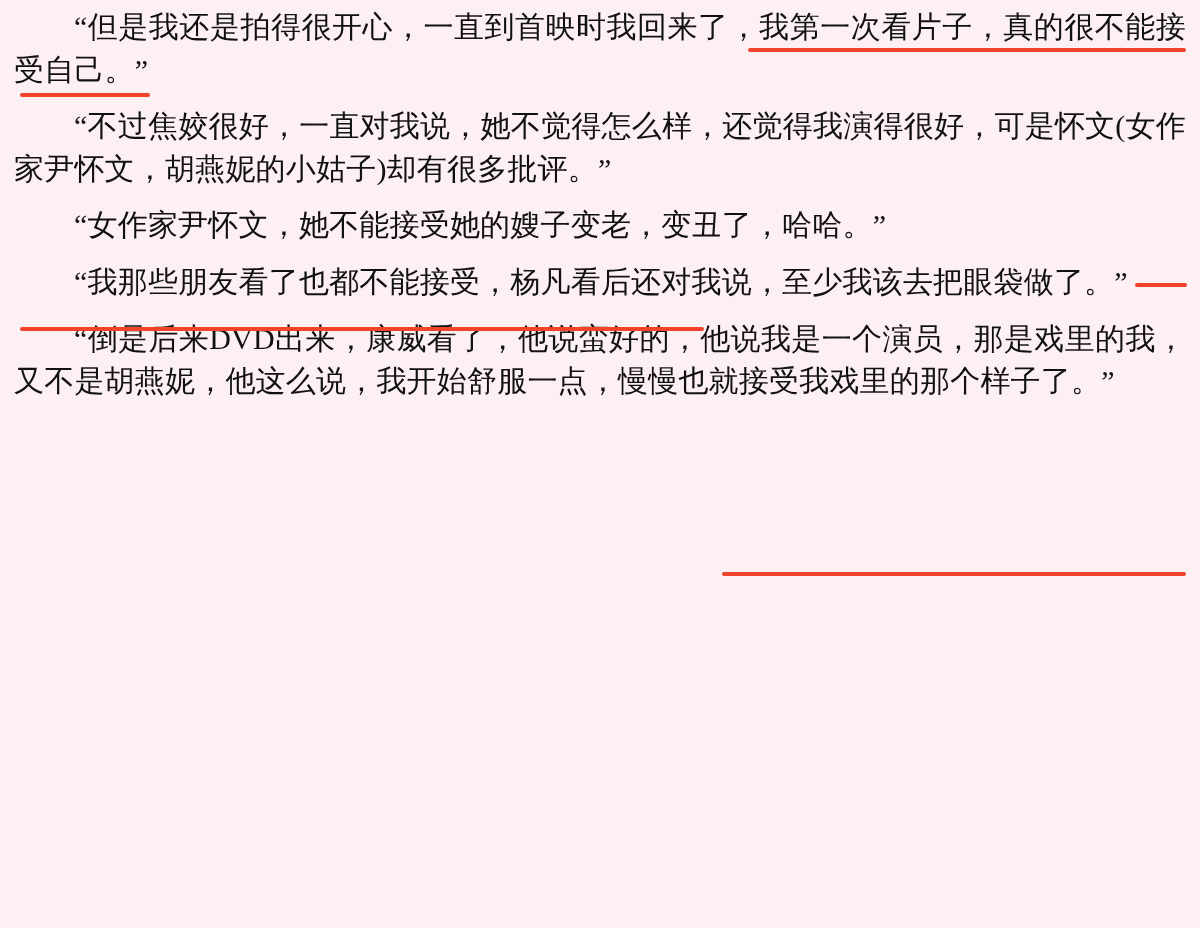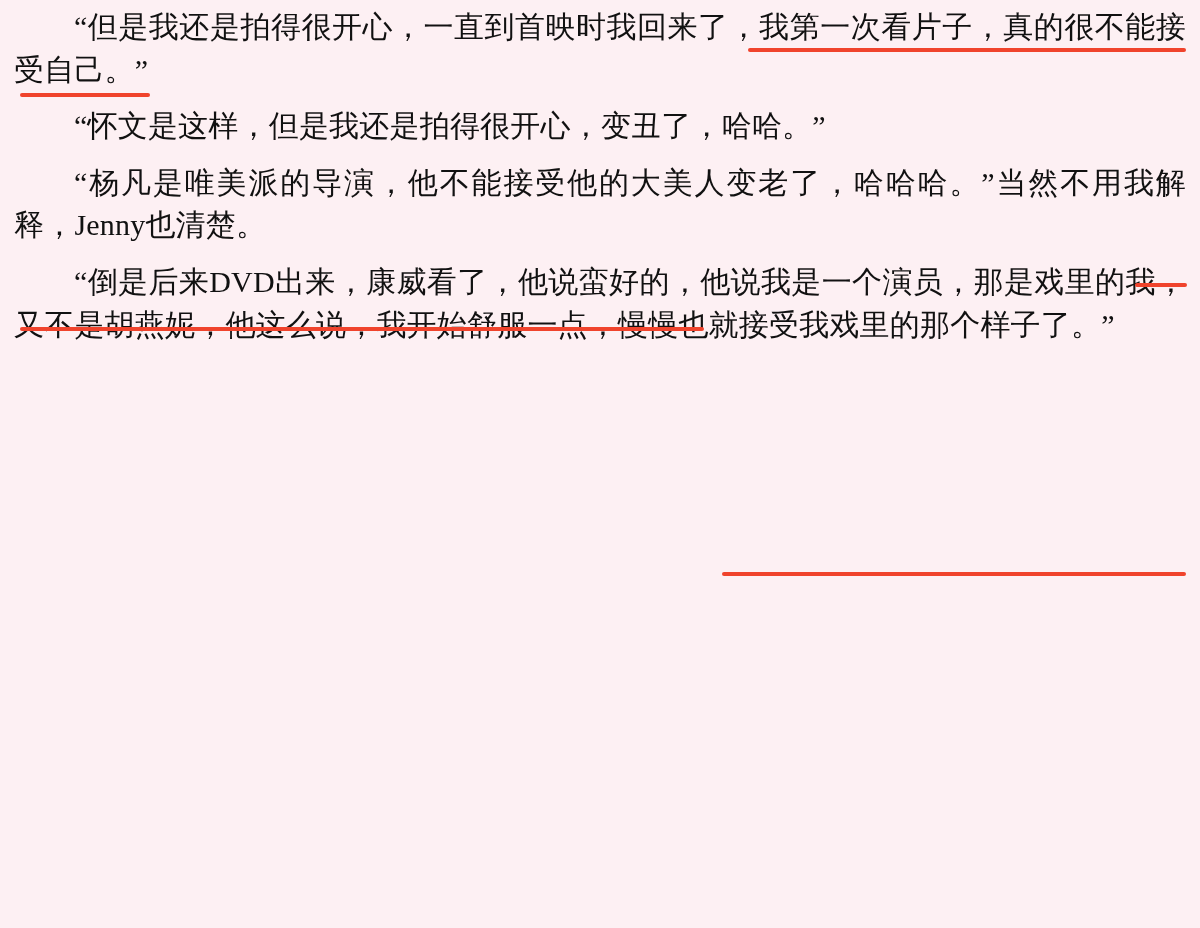--- a/index.html
+++ b/index.html
@@ -39,22 +39,23 @@
     background: #f0432c;
     border-radius: 2px;
   }
 </style>
 </head>
 <body>
 
 <div class="page">
 
   <p class="para">“但是我还是拍得很开心，一直到首映时我回来了，我第一次看片子，真的很不能接受自己。”</p>
-  <p class="para">“怀文是这样，但是我还是拍得很开心，变丑了，哈哈。”</p>
-  <p class="para">“杨凡是唯美派的导演，他不能接受他的大美人变老了，哈哈哈。”当然不用我解释，Jenny也清楚。</p>
+  <p class="para">“不过焦姣很好，一直对我说，她不觉得怎么样，还觉得我演得很好，可是怀文(女作家尹怀文，胡燕妮的小姑子)却有很多批评。”</p>
+  <p class="para">“女作家尹怀文，她不能接受她的嫂子变老，变丑了，哈哈。”</p>
+  <p class="para">“我那些朋友看了也都不能接受，杨凡看后还对我说，至少我该去把眼袋做了。”</p>
   <p class="para">“倒是后来DVD出来，康威看了，他说蛮好的，他说我是一个演员，那是戏里的我，又不是胡燕妮，他这么说，我开始舒服一点，慢慢也就接受我戏里的那个样子了。”</p>
 
   <div id="underlines">
       <div class="ul-bar" style="left: 748px; top: 48px; width: 438px; background: rgb(240, 67, 44);"></div>
       <div class="ul-bar" style="left: 20px; top: 93px; width: 130px; background: rgb(240, 67, 44);"></div>
       <div class="ul-bar" style="left: 1135px; top: 283px; width: 52px; background: rgb(240, 67, 44);"></div>
       <div class="ul-bar" style="left: 20px; top: 327px; width: 684px; background: rgb(240, 67, 44);"></div>
       <div class="ul-bar" style="left: 722px; top: 572px; width: 464px; background: rgb(240, 67, 44);"></div>
     </div>
 </div>

